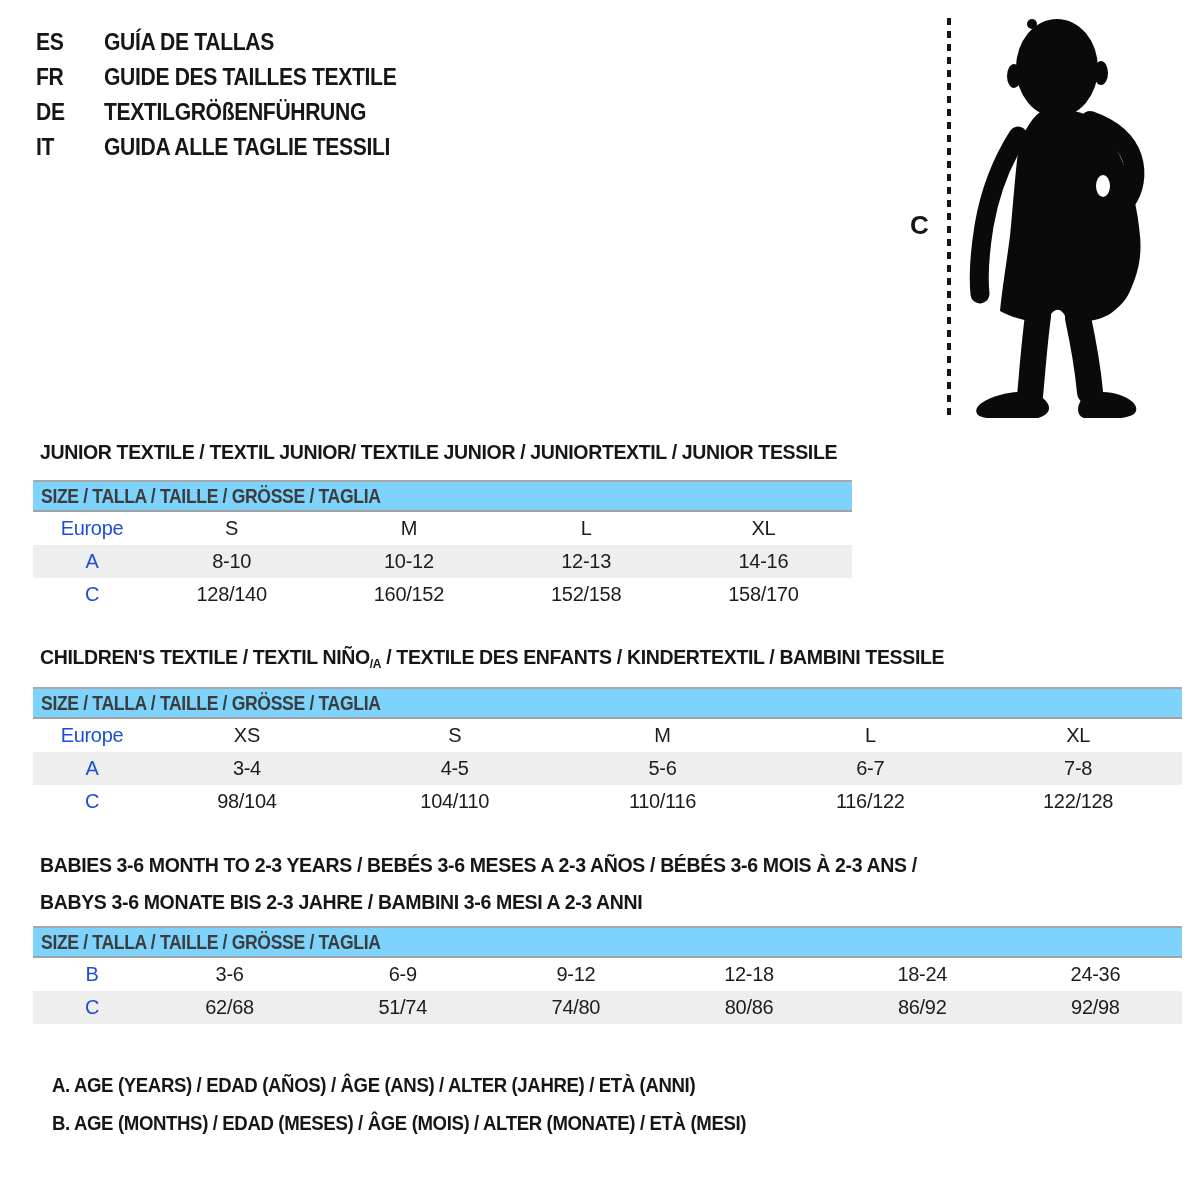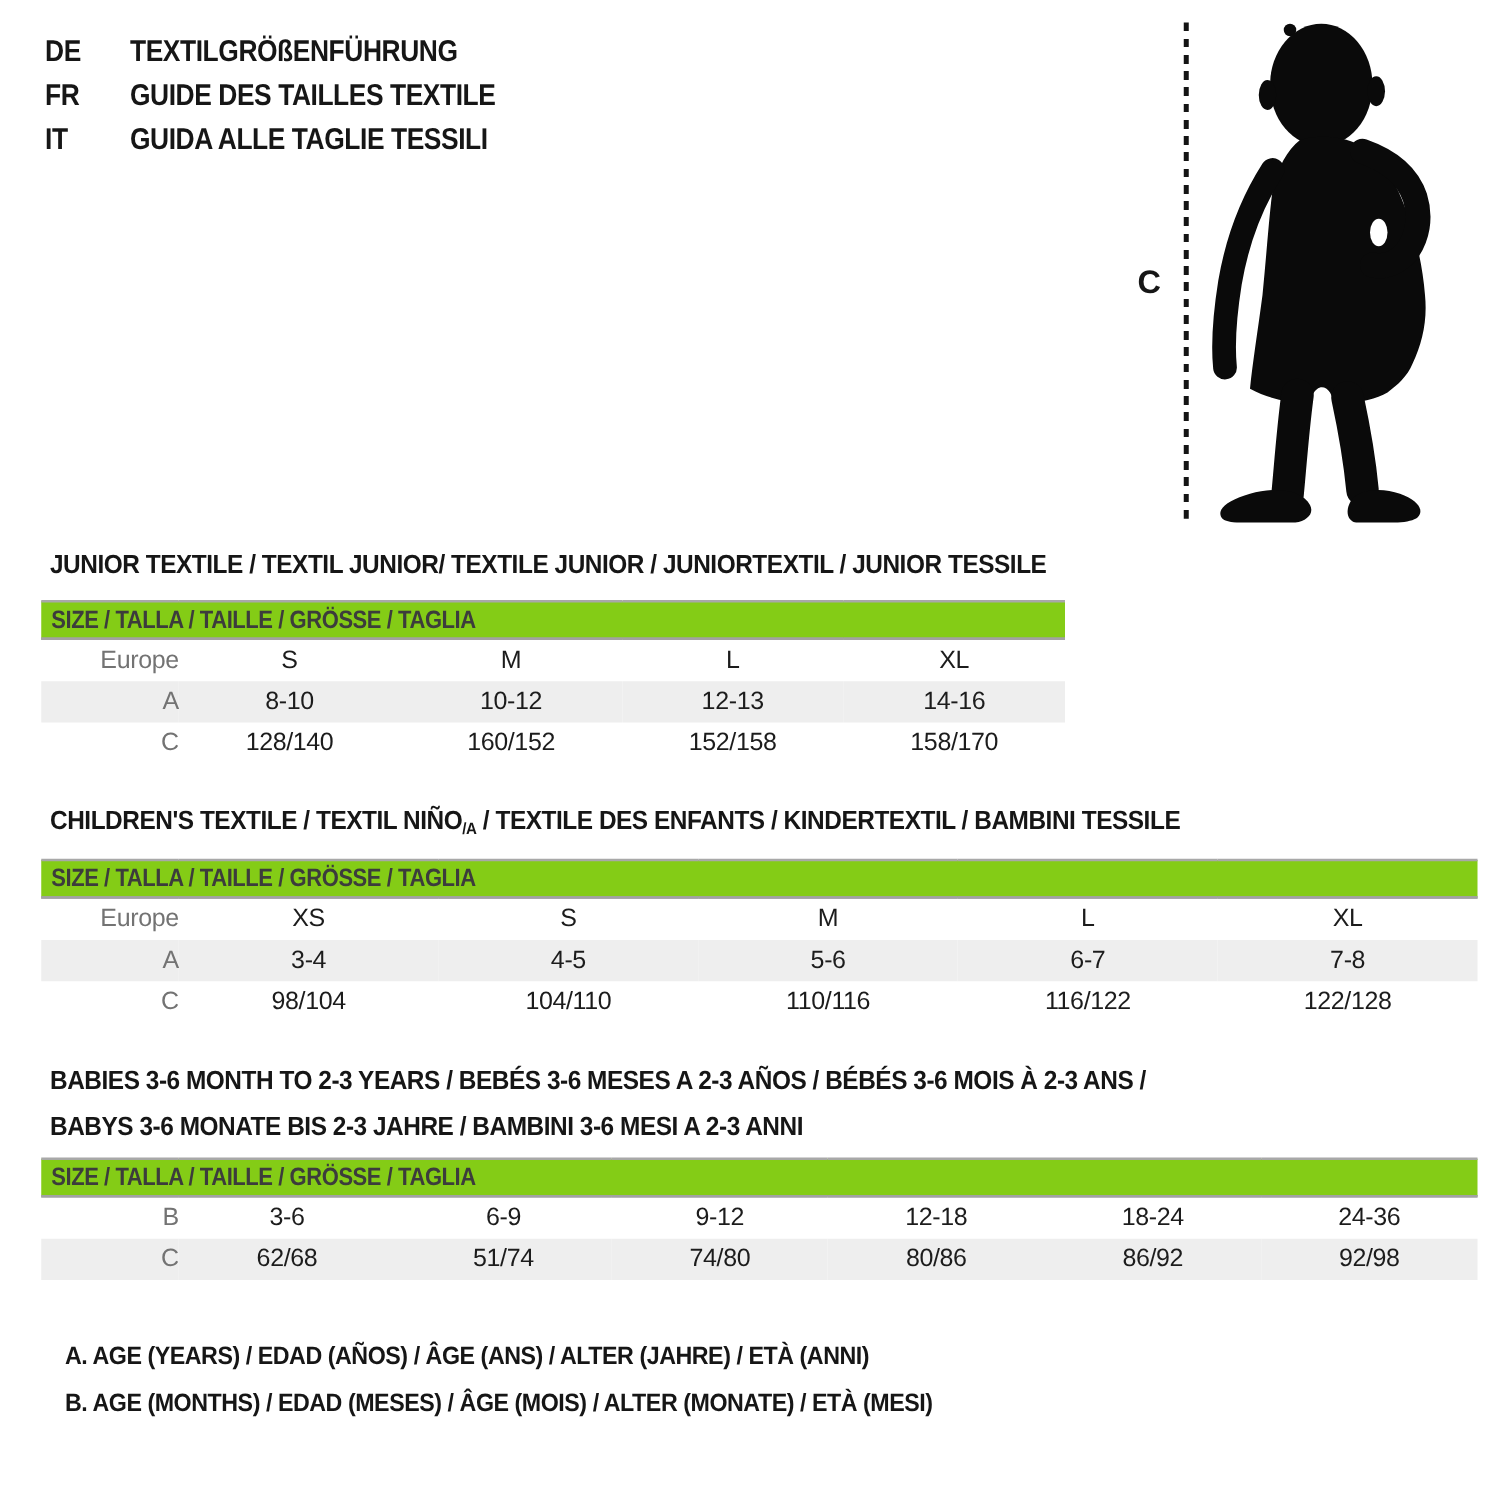--- a/index.html
+++ b/index.html
@@ -35,44 +35,48 @@
   
   table.size-table{
     position:absolute;border-collapse:collapse;table-layout:fixed;
     font-size:20px;
   }
   .t-junior{left:33px;top:480px;width:819px;}
   .t-children{left:33px;top:687px;width:1149px;}
   .t-babies{left:33px;top:926px;width:1149px;}
   col.c-lbl{width:110px;}
   th.size-head{
-    height:28px;background:#84cc16;text-align:left;padding:0 0 0 8px;
+    height:28px;background:#7dd3fc;text-align:left;padding:0 0 0 8px;
     border-top:2px solid #a8a8a8;border-bottom:2px solid #a2a2a2;
     font-weight:bold;font-size:20px;color:#3c3c3c;
   }
   td{height:33px;text-align:center;font-weight:normal;color:#1c1c1c;letter-spacing:-.3px;padding:0;}
-  td.lbl{text-align:right;padding-left:8px;color:#737373;}
+  td.lbl{text-align:center;padding-left:8px;color:#1d4ed8;}
   tr.alt td{background:#eeeeee;}
   
   .legend{position:absolute;left:40px;top:1066px;}
   .legend-line{font-weight:bold;font-size:20px;line-height:38px;margin-left:12px;}
 </style>
 </head>
 <body>
 
 <div>
 
   <header class="lang-block">
     <div class="lang-row">
+      <span class="lang-code condensed">ES</span>
+      <span class="lang-label condensed">GUÍA DE TALLAS</span>
+    </div>
+    <div class="lang-row">
+      <span class="lang-code condensed">FR</span>
+      <span class="lang-label condensed">GUIDE DES TAILLES TEXTILE</span>
+    </div>
+    <div class="lang-row">
       <span class="lang-code condensed">DE</span>
       <span class="lang-label condensed">TEXTILGRÖßENFÜHRUNG</span>
-    </div>
-    <div class="lang-row">
-      <span class="lang-code condensed">FR</span>
-      <span class="lang-label condensed">GUIDE DES TAILLES TEXTILE</span>
     </div>
     <div class="lang-row">
       <span class="lang-code condensed">IT</span>
       <span class="lang-label condensed">GUIDA ALLE TAGLIE TESSILI</span>
     </div>
   </header>
 
   <div class="measure-line"></div>
   <div class="measure-label">C</div>
   <svg class="silhouette" viewBox="0 0 190 402" xmlns="http://www.w3.org/2000/svg" fill="#0a0a0a">

